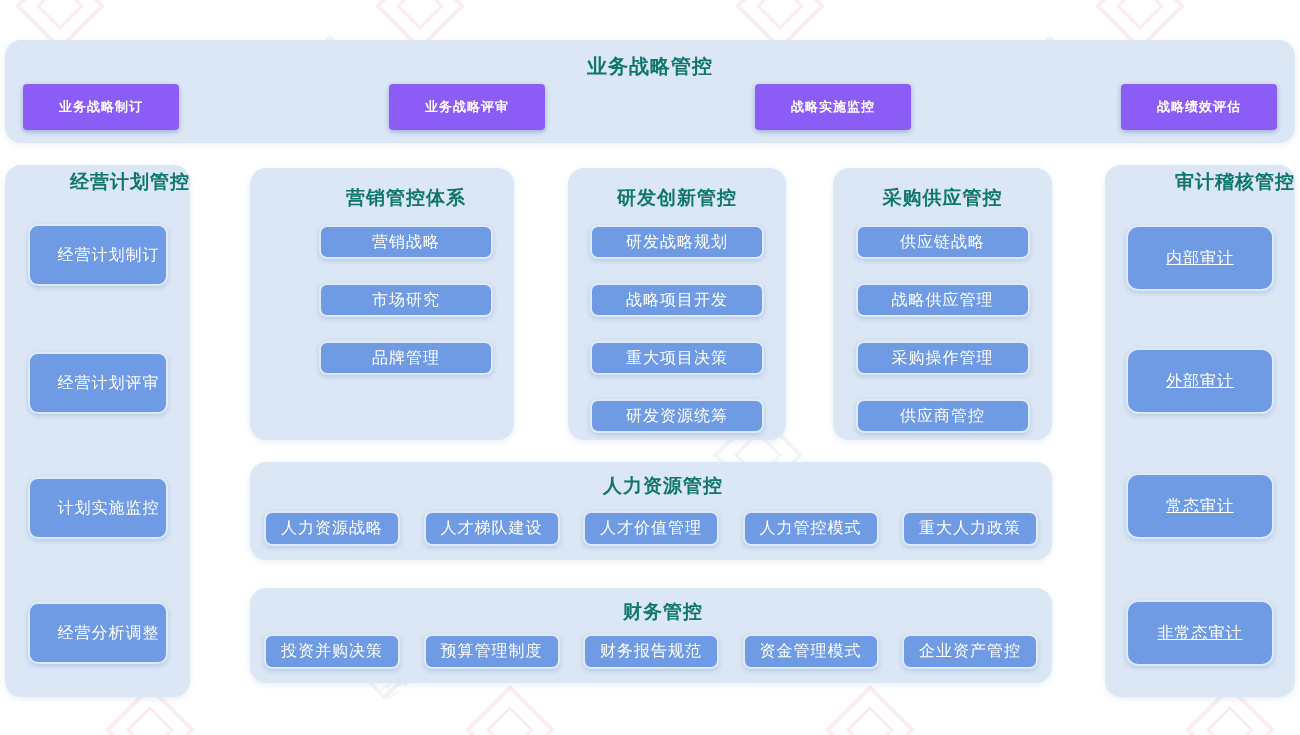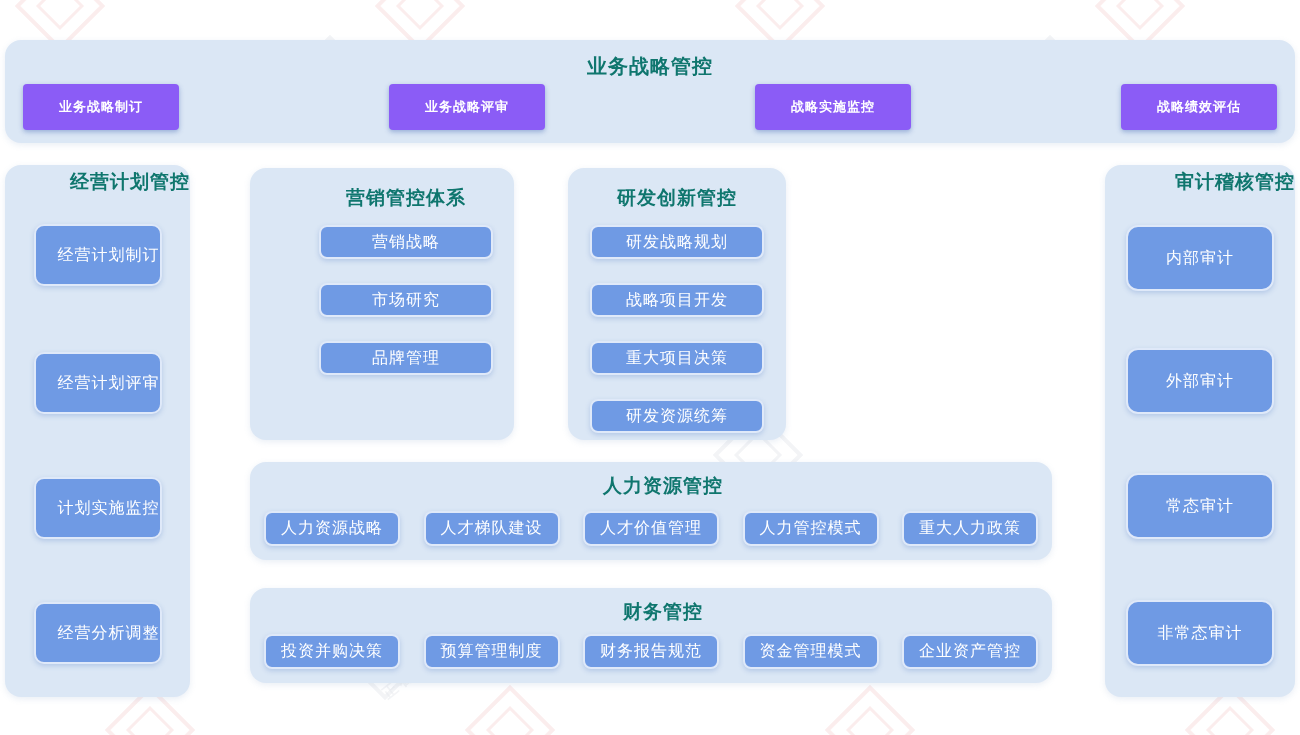--- a/index.html
+++ b/index.html
@@ -37,22 +37,22 @@
     position:absolute;left:18px;right:18px;bottom:13px;height:46px;
     display:flex;justify-content:space-between;
   }
   .banner-row .btn-dark{width:156px;height:46px;}
   
   .col-panel{top:165px;width:185px;height:532px;}
   .col-panel .panel-title{margin-top:4px;text-align:right;}
   .col-left{left:5px;}
   .col-right{left:1105px;width:190px;}
   .col-btn{position:absolute;left:50%;transform:translateX(-50%);}
-  .col-left  .col-btn{width:128px;height:62px;border-radius:10px;padding-left:22px;}
-  .col-right .col-btn{width:148px;height:66px;border-radius:12px;}
+  .col-left  .col-btn{width:140px;height:62px;border-radius:10px;padding-left:22px;}
+  .col-right .col-btn{width:148px;height:66px;border-radius:12px;text-decoration:underline;}
   .col-left  .p1{top:59px;}  .col-left  .p2{top:187px;}
   .col-left  .p3{top:312px;} .col-left  .p4{top:437px;}
   .col-right .p1{top:60px;}  .col-right .p2{top:183px;}
   .col-right .p3{top:308px;} .col-right .p4{top:435px;}
   
   .mid-panel{top:168px;height:272px;}
   .mid-1{left:250px;width:216px;padding-left:48px;}
   .mid-2{left:568px;width:218px;}
   .mid-3{left:833px;width:219px;}
   .mid-panel .panel-title{margin-top:17px;}
@@ -172,20 +172,29 @@
   <div class="panel mid-panel mid-2">
     <div class="panel-title">研发创新管控</div>
     <div class="mid-items">
       <div class="btn btn-light">研发战略规划</div>
       <div class="btn btn-light">战略项目开发</div>
       <div class="btn btn-light">重大项目决策</div>
       <div class="btn btn-light">研发资源统筹</div>
     </div>
   </div>
 
+  <div class="panel mid-panel mid-3">
+    <div class="panel-title">采购供应管控</div>
+    <div class="mid-items">
+      <div class="btn btn-light">供应链战略</div>
+      <div class="btn btn-light">战略供应管理</div>
+      <div class="btn btn-light">采购操作管理</div>
+      <div class="btn btn-light">供应商管控</div>
+    </div>
+  </div>
 
   <div class="panel row-panel row-hr">
     <div class="panel-title">人力资源管控</div>
     <div class="row-items">
       <div class="btn btn-light">人力资源战略</div>
       <div class="btn btn-light">人才梯队建设</div>
       <div class="btn btn-light">人才价值管理</div>
       <div class="btn btn-light">人力管控模式</div>
       <div class="btn btn-light">重大人力政策</div>
     </div>

